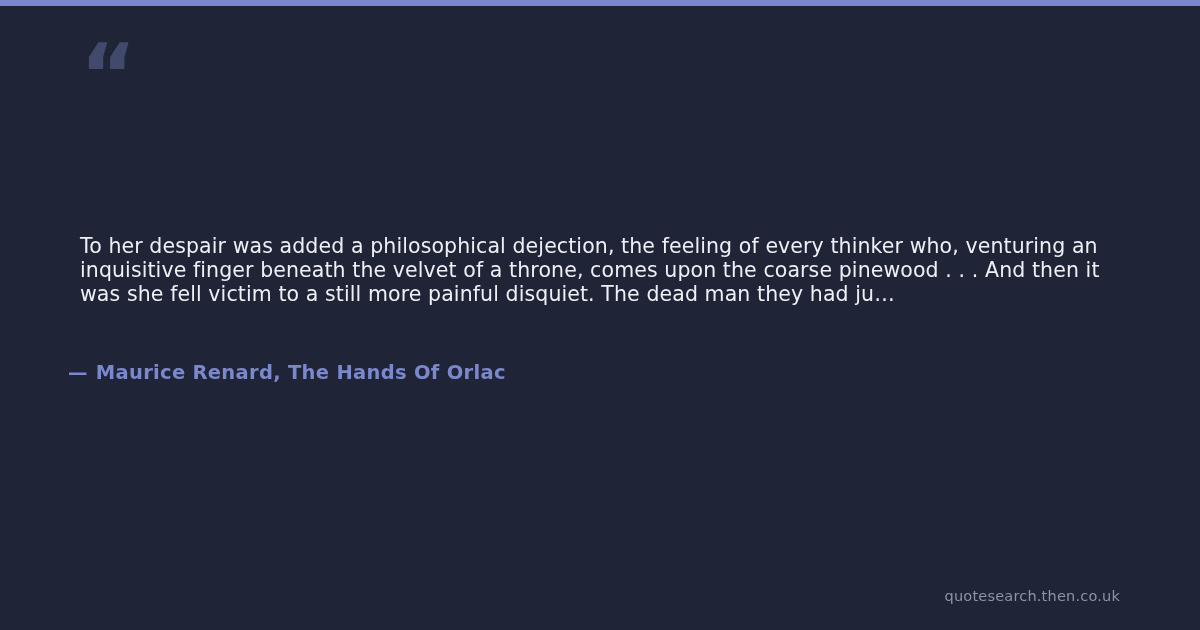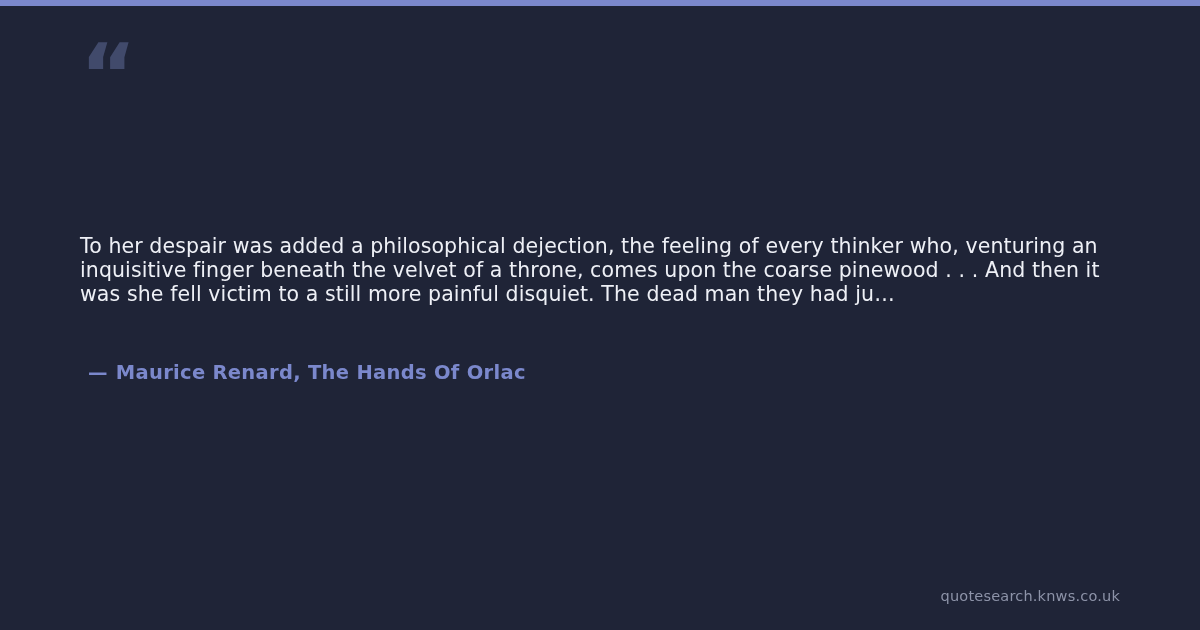--- a/index.html
+++ b/index.html
@@ -57,21 +57,21 @@
     width: 1035px;
     font-size: 20.5px;
     line-height: 24px;
     color: #eef0f6;
     letter-spacing: 0.1px;
   }
 
   
   .attribution {
     position: absolute;
-    left: 88px;
+    left: 68px;
     top: 355px;
     font-size: 19.5px;
     font-weight: bold;
     color: #7b88cc;
     letter-spacing: 0.3px;
     white-space: nowrap;
   }
 
   .attribution .dash {
     margin-right: 8px;
@@ -97,13 +97,13 @@
   <div class="quote-mark">“</div>
 
   <div class="quote-text">To her despair was added a philosophical dejection, the feeling of every thinker who, venturing an inquisitive finger beneath the velvet of a throne, comes upon the coarse pinewood . . . And then it was she fell victim to a still more painful disquiet. The dead man they had ju…</div>
 
   <div class="attribution">
     <span class="dash">—</span><span>Maurice Renard, The Hands Of Orlac</span>
   </div>
 
 </div>
 
-<div class="footer">quotesearch.knws.co.uk</div>
+<div class="footer">quotesearch.then.co.uk</div>
 
 </body></html>

